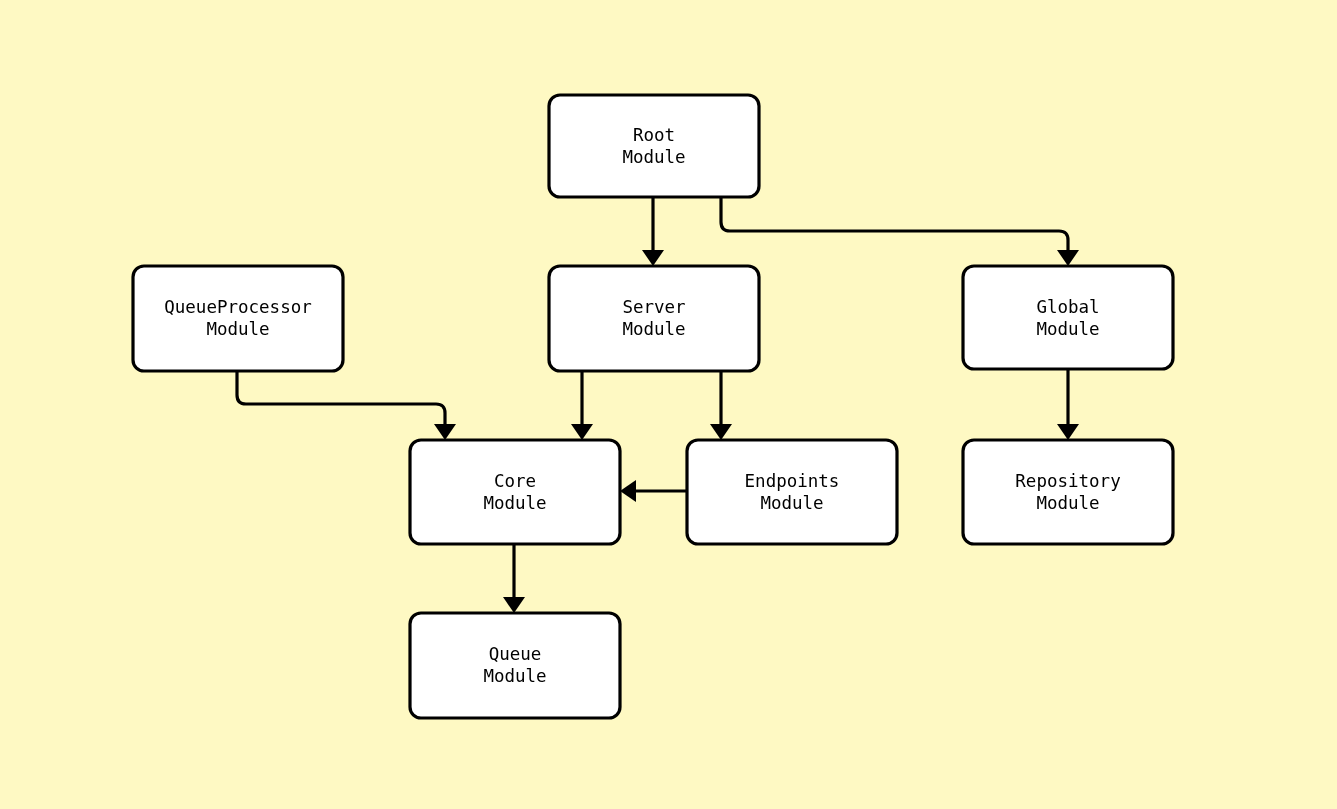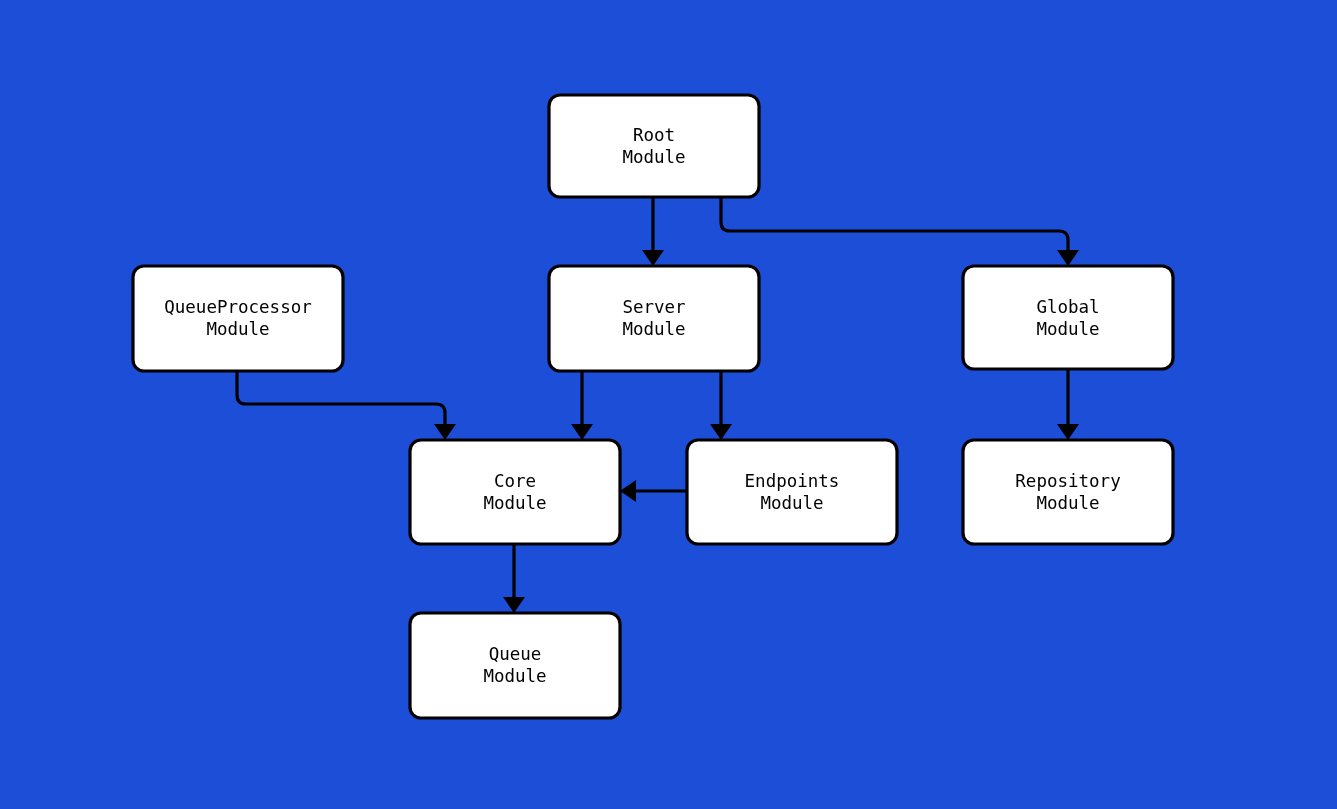--- a/index.html
+++ b/index.html
@@ -11,21 +11,21 @@
   body {
     width: 1337px;
     height: 809px;
     overflow: hidden;
     font-family: "DejaVu Sans Mono", "Liberation Mono", monospace;
   }
   #diagram-canvas {
     position: relative;
     width: 1337px;
     height: 809px;
-    background: #1d4ed8;
+    background: #fef9c3;
   }
   svg#graph {
     position: absolute;
     top: 0;
     left: 0;
     width: 1337px;
     height: 809px;
     display: block;
   }
   .node-box {

